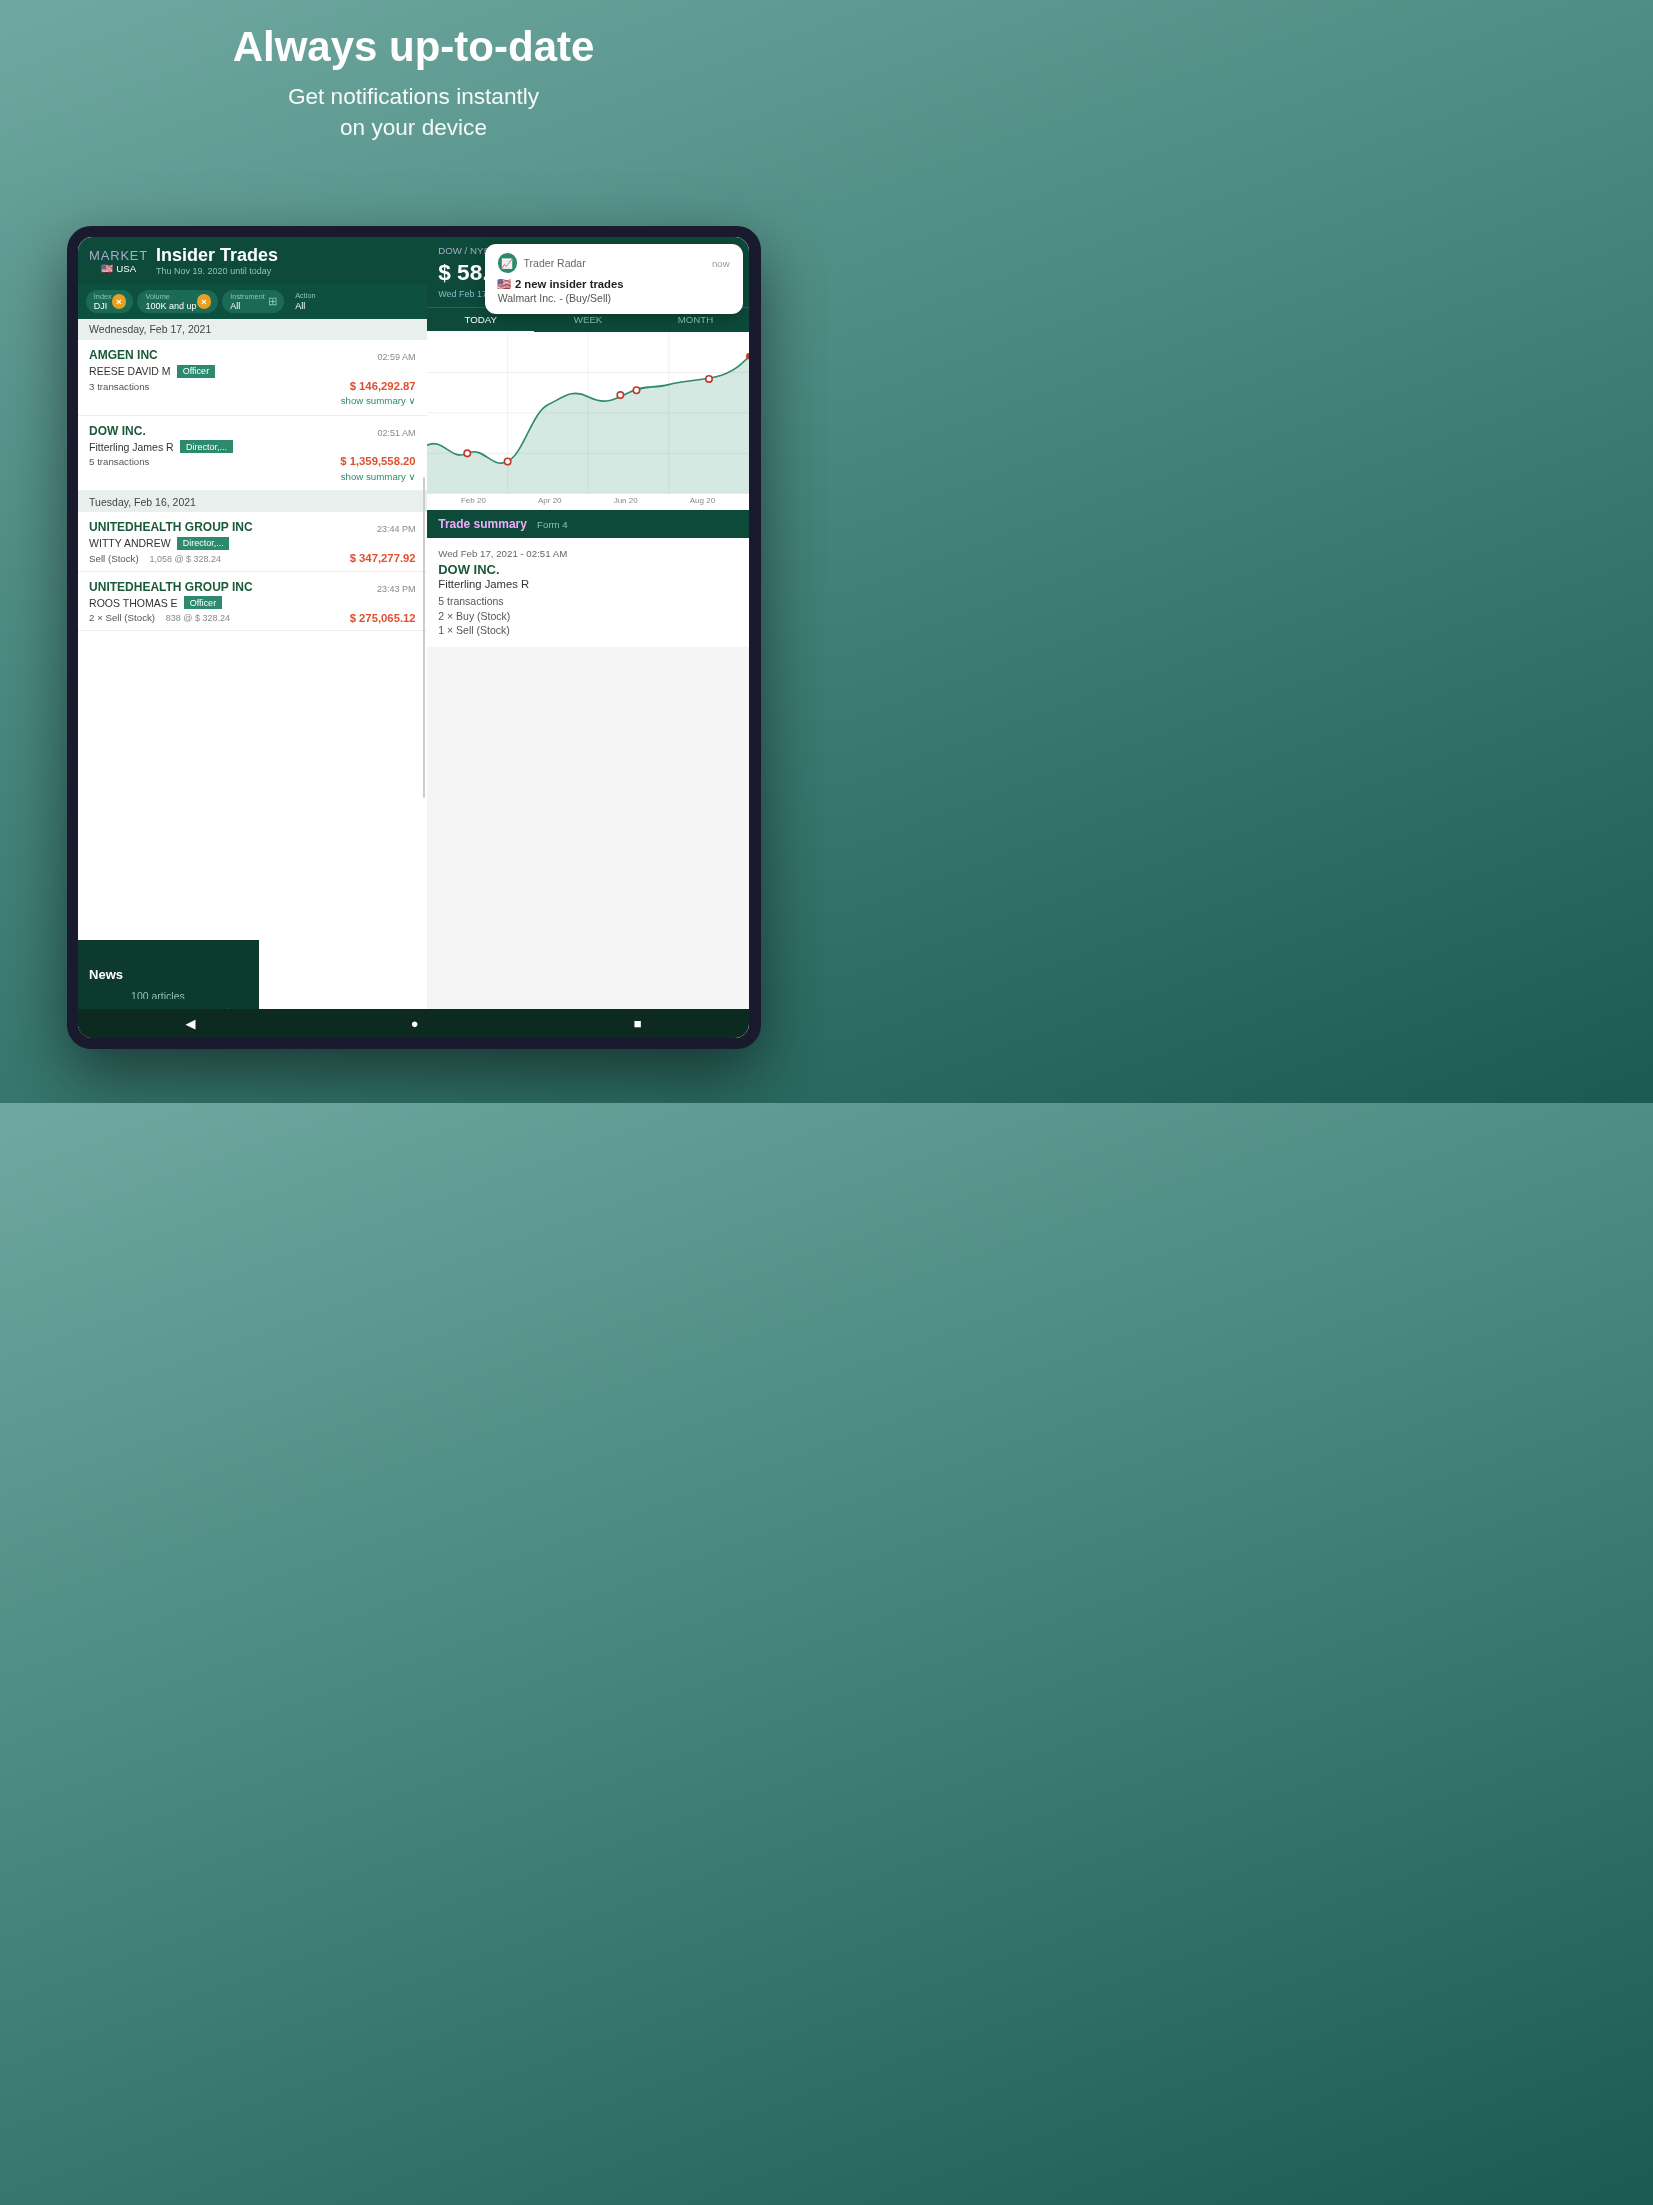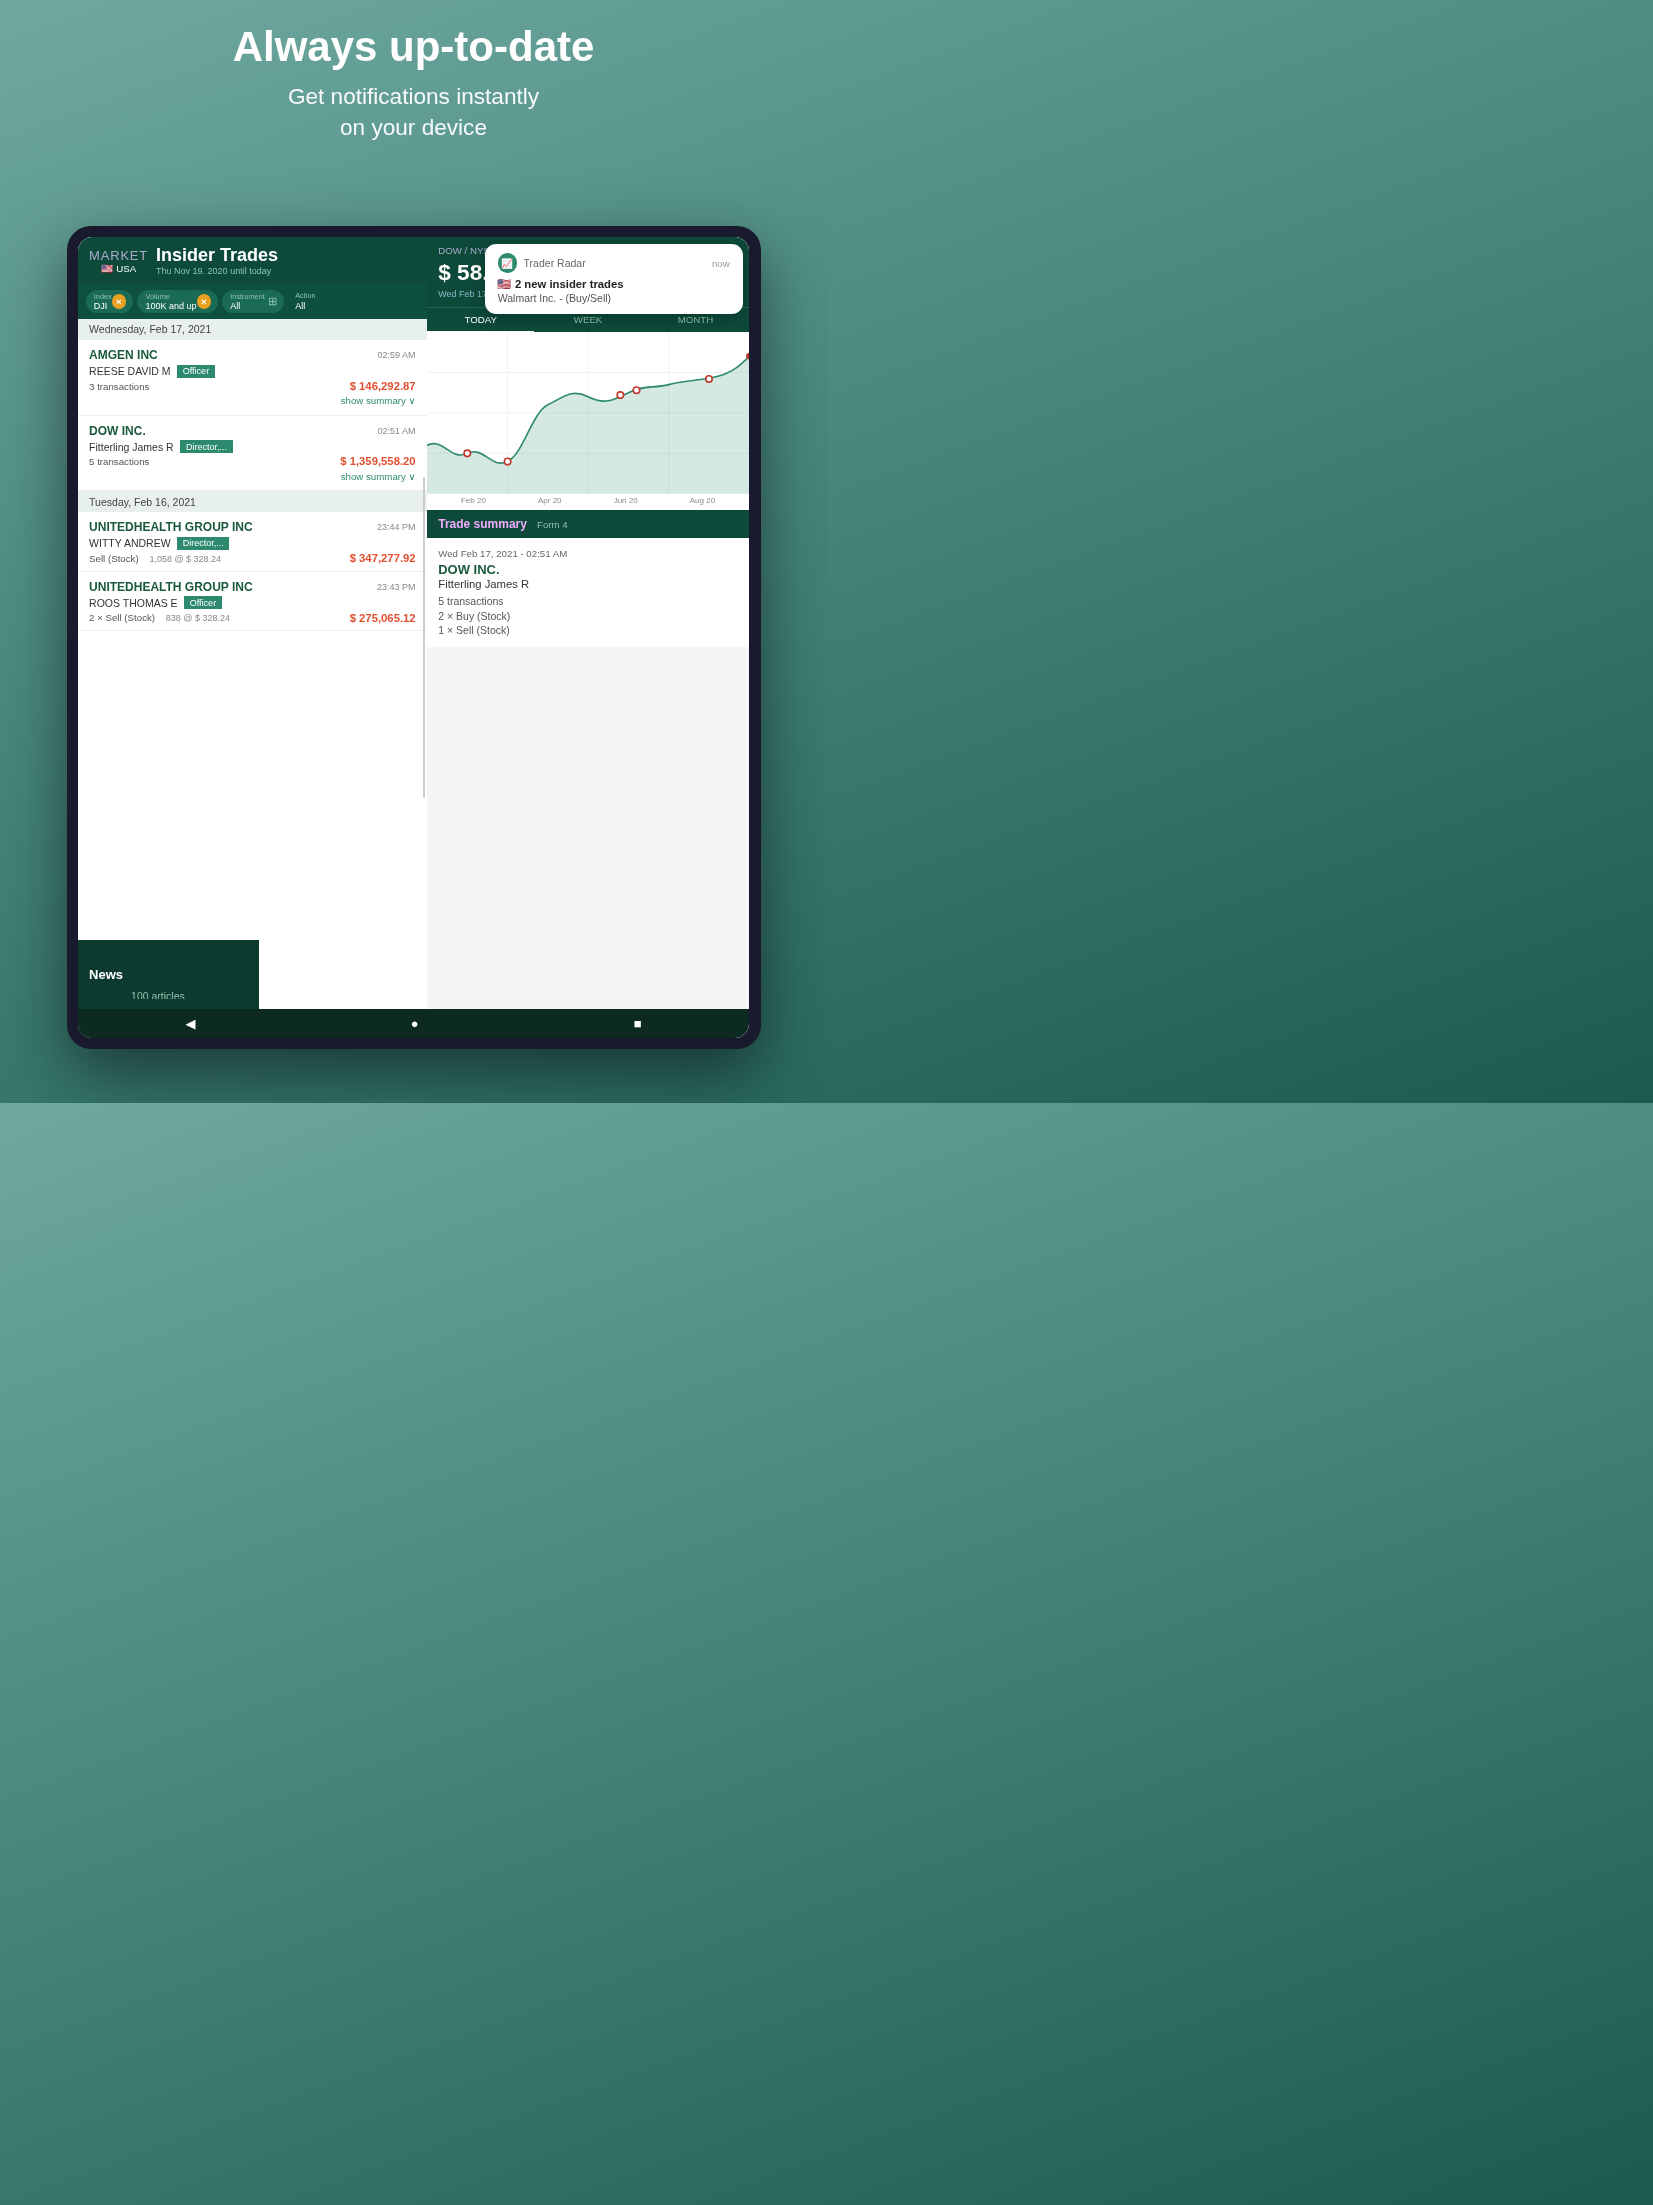--- a/index.html
+++ b/index.html
@@ -209,21 +209,21 @@
 
     
     .trade-item {
       background: white;
       padding: 8px 11.3px 6.5px;
       border-bottom: 0.8px solid #eee;
     }
     .trade-item-top {
       display: flex;
       justify-content: space-between;
-      align-items: center;
+      align-items: flex-end;
       margin-bottom: 2.4px;
       gap: 8px;
     }
     .trade-company {
       font-size: 12px;
       font-weight: 700;
       color: #1a5a3a;
     }
     .trade-time {
       font-size: 9px;

